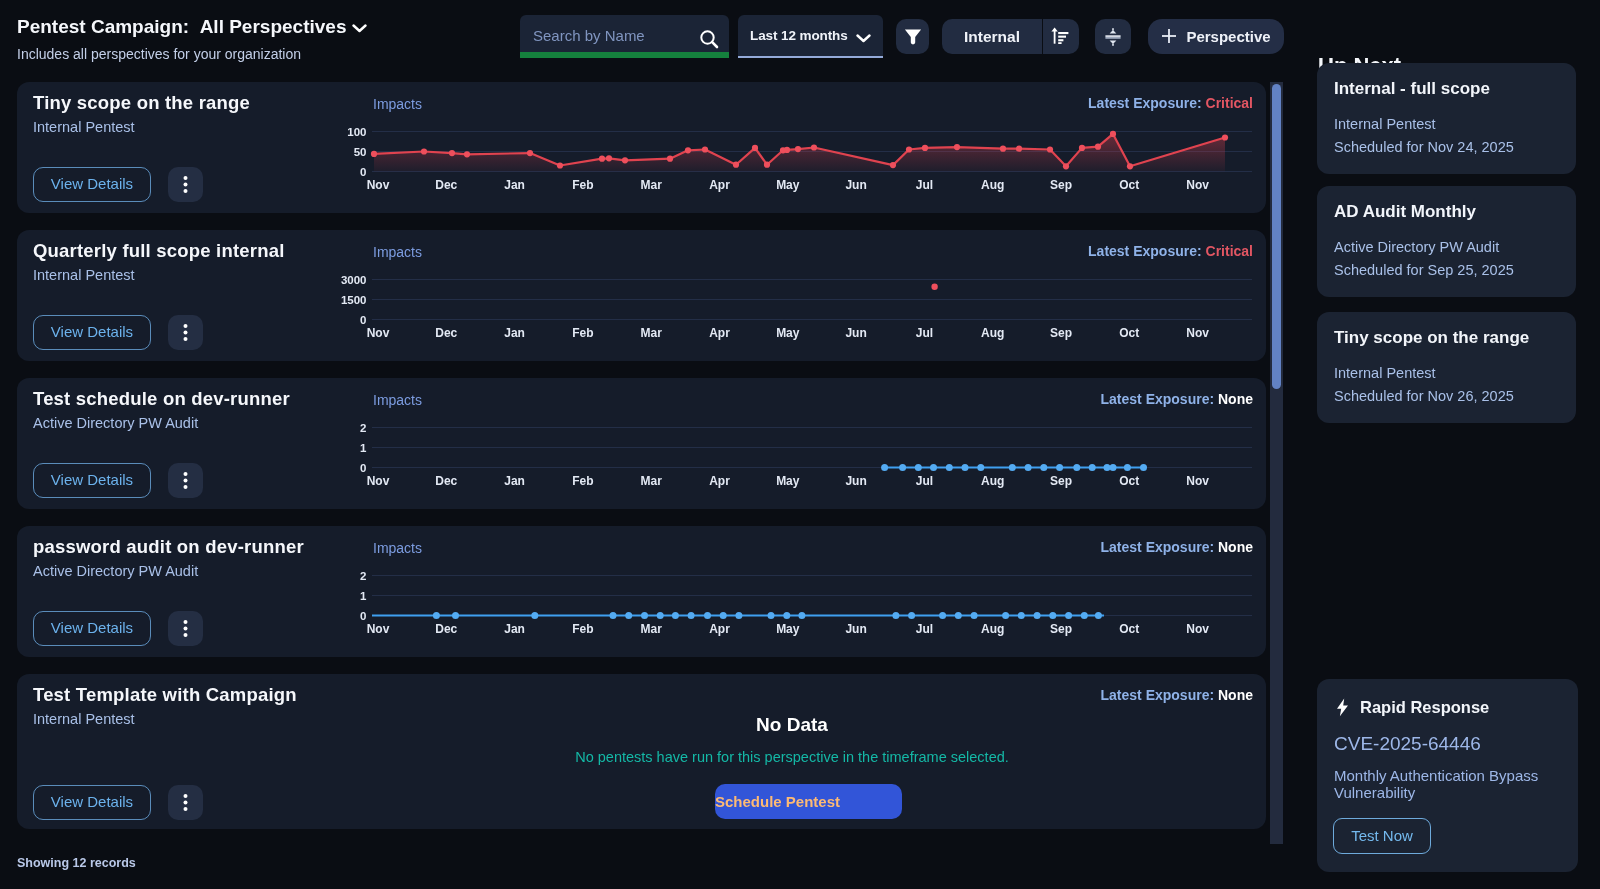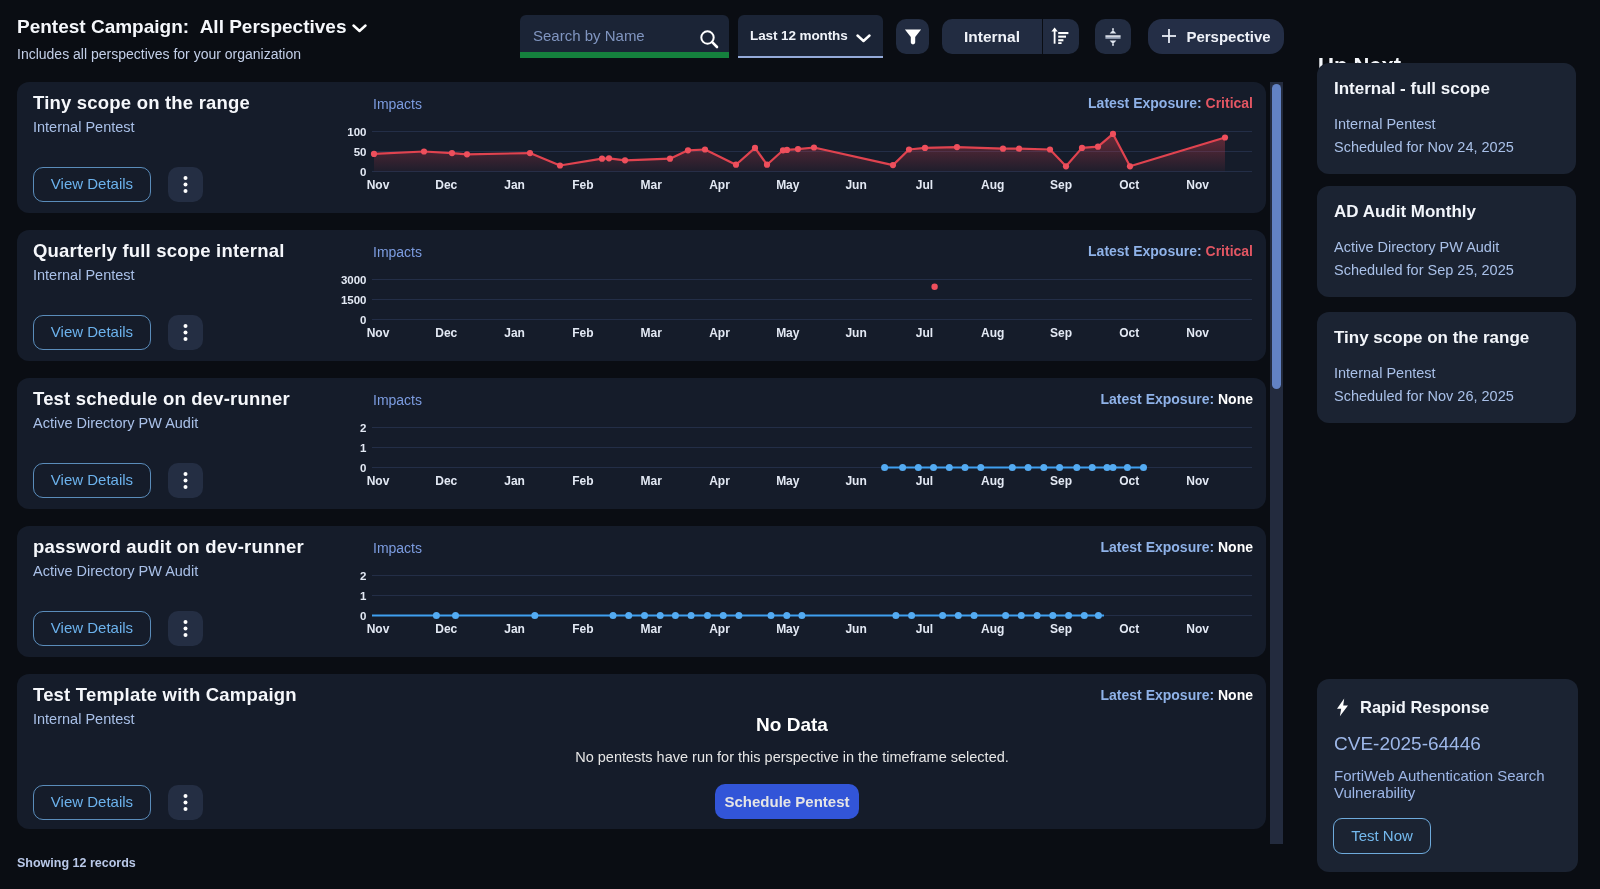--- a/index.html
+++ b/index.html
@@ -4,21 +4,21 @@
 * { margin:0; padding:0; box-sizing:border-box; }
 html,body { width:1600px; height:889px; overflow:hidden; }
 body { background:#0a0d13; font-family:"Liberation Sans", sans-serif; position:relative; }
 .card { position:absolute; left:17px; width:1249px; background:#151c2a; border-radius:12px; }
 .ctitle { position:absolute; left:16px; top:10px; font-size:18.5px; font-weight:bold; color:#f5f7fb; letter-spacing:0.2px; }
 .csub { position:absolute; left:16px; top:37px; font-size:14.5px; color:#a9c0e8; }
 .vd { position:absolute; left:16px; width:118px; height:35px; border:1.5px solid rgba(114,178,235,0.75); border-radius:10px; color:#6cb2ec; font-size:15px; font-weight:500; text-align:center; line-height:32px; }
 .kb { position:absolute; left:151px; width:35px; height:35px; background:#242e43; border-radius:10px; }
 .imp { position:absolute; left:356px; top:14px; font-size:14px; font-weight:500; color:#7c9ce0; }
 .lexp { position:absolute; right:13px; top:13px; font-size:14px; font-weight:600; color:#8fb2e8; }
-.sched { position:absolute; left:698px; top:110px; width:144px; height:35px; background:#3255d8; border-radius:10px; color:#e5e5e5; font-size:15px; font-weight:600; text-align:center; line-height:35px; }
+.sched { position:absolute; left:698px; top:110px; width:187px; height:35px; background:#3255d8; border-radius:10px; color:#fdba74; font-size:15px; font-weight:600; line-height:35px; }
 .scard { position:absolute; left:1317px; width:259px; height:111px; background:#1b2332; border-radius:12px;margin-top:8px; }
 .sctitle { position:absolute; left:17px; top:16px; font-size:17px; font-weight:bold; color:#f2f5fa; }
 .scl { position:absolute; left:17px; top:53px; font-size:14.5px; color:#a9c0e8; }
 .cbtn { position:absolute; top:19px; height:35px; background:#222c41; border-radius:10px; display:flex; align-items:center; justify-content:center; }
 </style></head>
 <body>
 
 <div style="position:absolute;left:17px;top:16px;font-size:19px;font-weight:bold;color:#f5f7fb;">Pentest Campaign:&nbsp;&nbsp;All Perspectives</div>
 <div style="position:absolute;left:352px;top:24px;line-height:0;"><svg width="15" height="9" viewBox="0 0 15 9">
       <path d="M1.5 1.5 L7.5 7 L13.5 1.5" fill="none" stroke="#fff" stroke-width="2.4" stroke-linecap="round" stroke-linejoin="round"></path>
@@ -299,21 +299,21 @@
 <div class="csub">Internal Pentest</div>
 <div class="vd" style="top:111px;">View Details</div>
 <div class="kb" style="top:111px;"><svg width="35" height="35" viewBox="0 0 35 35">
         <circle cx="17.5" cy="11" r="2" fill="#fff"></circle>
         <circle cx="17.5" cy="17.5" r="2" fill="#fff"></circle>
         <circle cx="17.5" cy="24" r="2" fill="#fff"></circle>
       </svg></div>
 <div class="lexp">Latest Exposure: <span style="color:#ffffff;">None</span></div>
     <div style="position:absolute;left:505px;top:40px;width:540px;text-align:center;">
 <div style="font-size:19px;font-weight:bold;color:#fff;">No Data</div>
-<div style="margin-top:13px;font-size:14.5px;color:#e5e5e5;">No pentests have run for this perspective in the timeframe selected.</div>
+<div style="margin-top:13px;font-size:14.5px;color:#14b8a6;">No pentests have run for this perspective in the timeframe selected.</div>
 </div>
 <div class="sched">Schedule Pentest</div>
 </div>
 
 <div style="position:absolute;left:17px;top:856px;font-size:12.5px;font-weight:600;color:#b9c8e8;">Showing 12 records</div>
 
 <div style="position:absolute;left:1270px;top:82px;width:13px;height:762px;background:#232b3e;"></div>
 <div style="position:absolute;left:1272px;top:84px;width:9px;height:305px;background:#6282c4;border-radius:5px;"></div>
 
 <div style="position:absolute;left:1318px;top:10px;font-size:22px;font-weight:bold;color:#f5f7fb;margin-top:43px;">Up Next</div>
@@ -332,14 +332,14 @@
 <div class="scl">Internal Pentest</div>
 <div class="scl" style="top:76px;">Scheduled for Nov 26, 2025</div>
 </div>
 
 <div style="position:absolute;left:1317px;top:679px;width:261px;height:193px;background:#1b2332;border-radius:12px;">
 <div style="position:absolute;left:19px;top:19px;"><svg width="13" height="19" viewBox="0 0 13 19">
         <path d="M8.2 0.5 L1 10.7 H5.2 L3.9 18.3 L12 7.6 H7.2 Z" fill="#fff"></path>
       </svg></div>
 <div style="position:absolute;left:43px;top:19px;font-size:16.5px;font-weight:bold;color:#f2f5fa;">Rapid Response</div>
 <div style="position:absolute;left:17px;top:54px;font-size:19px;color:#9db7e8;">CVE-2025-64446</div>
-<div style="position:absolute;left:17px;top:89px;width:220px;font-size:15px;line-height:16.5px;color:#9db7e8;">FortiWeb Authentication Search Vulnerability</div>
+<div style="position:absolute;left:17px;top:89px;width:220px;font-size:15px;line-height:16.5px;color:#9db7e8;">Monthly Authentication Bypass Vulnerability</div>
 <div style="position:absolute;left:16px;top:139px;width:98px;height:36px;border:1.5px solid rgba(120,185,238,0.9);border-radius:9px;color:#74b9ee;font-size:15px;font-weight:500;text-align:center;line-height:33px;">Test Now</div>
 </div>
 </body></html>

